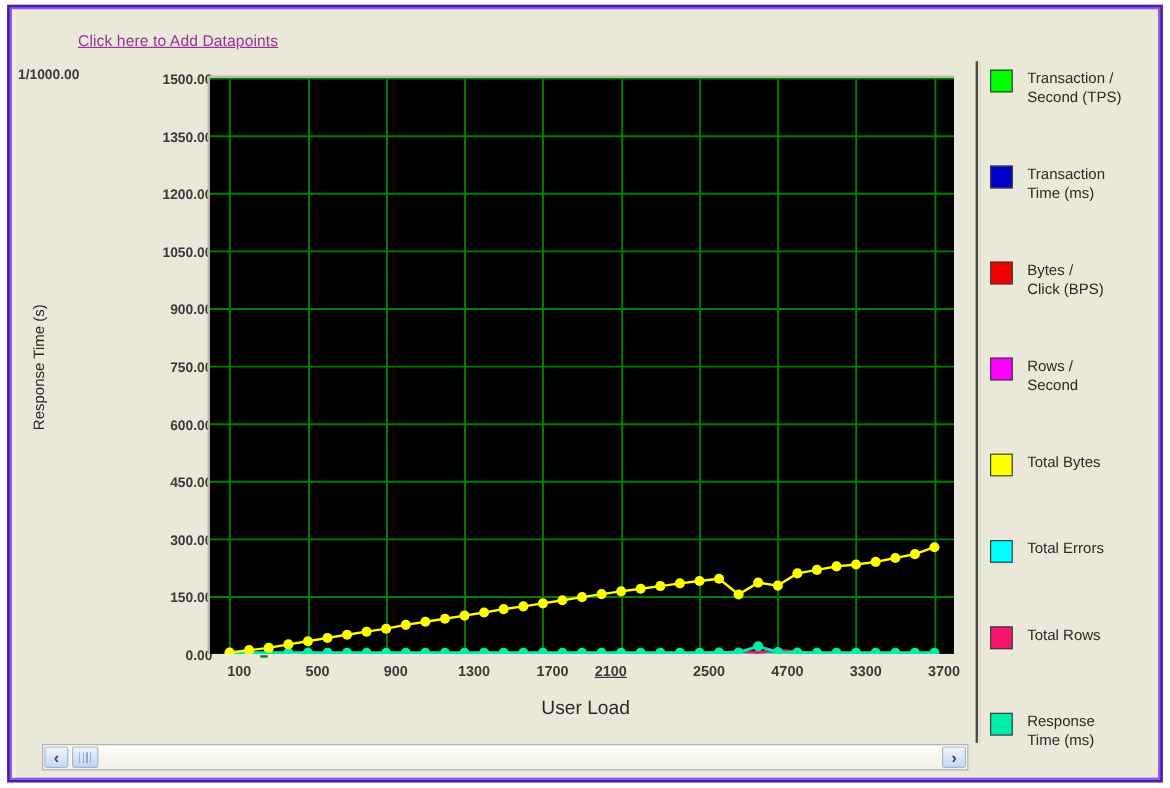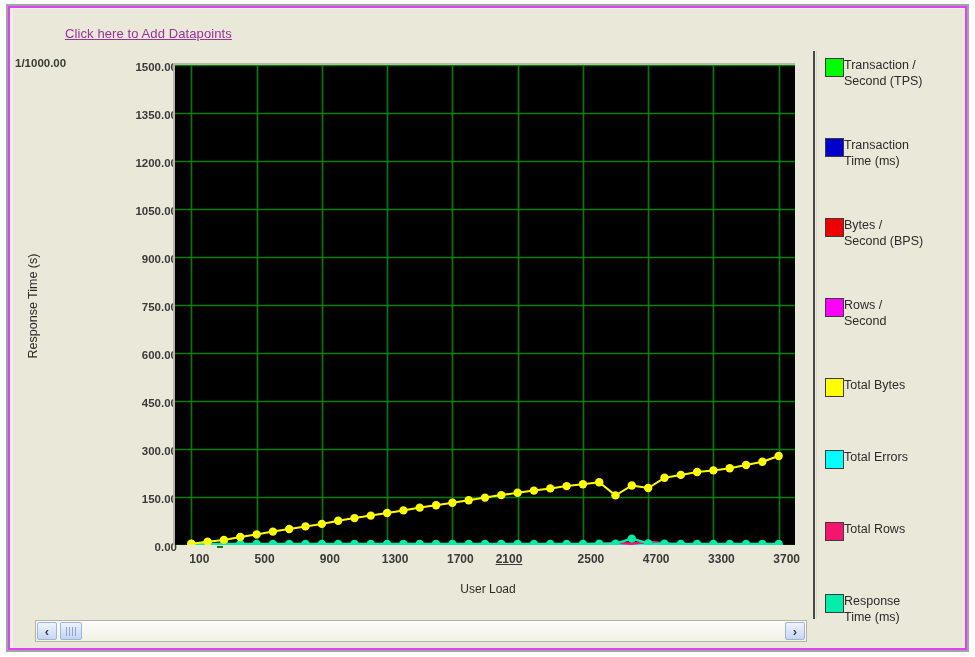--- a/index.html
+++ b/index.html
@@ -14,22 +14,22 @@
   #app {
     position: relative;
     width: 975px; height: 657px;
     background: #ffffff;
   }
   
   .outer-frame {
     position: absolute;
     left: 6px; top: 4px;
     width: 963px; height: 648px;
-    border: 2px solid #a3a3a3;
-    background: #d946ef;
+    border: 2px solid #4c1d95;
+    background: #8b5cf6;
   }
   
   .panel {
     position: absolute;
     left: 2px; top: 2px;
     right: 2px; bottom: 2px;
     background: #eae8d8;
     border-left: 3px solid #f2f0e4;
     border-top: 1px solid #f2f0e4;
   }
@@ -127,21 +127,21 @@
     font-weight: bold;
     color: #3a3a3a;
     transform: translateX(-50%);
     white-space: nowrap;
   }
   .x-title {
     position: absolute;
     left: 160px; top: 573px;
     width: 630px;
     text-align: center;
-    font-size: 12px;
+    font-size: 16px;
     color: #2b2b2b;
   }
 
   
   .legend-divider {
     position: absolute;
     left: 800px; top: 42px;
     width: 2px; height: 568px;
     background: #4a4a44;
   }
@@ -155,21 +155,21 @@
     position: absolute;
     left: 812px; top: 44px;
     width: 150px; height: 570px;
   }
   .legend-item {
     position: absolute;
     left: 0;
     width: 150px;
     display: flex;
     align-items: flex-start;
-    gap: 0;
+    gap: 12px;
   }
   .swatch {
     flex: 0 0 auto;
     width: 19px; height: 19px;
     border: 1px solid #3c3c3c;
     margin-top: 1px;
   }
   .legend-label {
     font-size: 12.5px;
     color: #2b2b2b;
@@ -410,21 +410,21 @@
 Second (TPS)</div>
           </div>
           <div class="legend-item" style="top: 84px;">
             <div class="swatch" style="background: rgb(0, 0, 204);"></div>
             <div class="legend-label">Transaction
 Time (ms)</div>
           </div>
           <div class="legend-item" style="top: 164px;">
             <div class="swatch" style="background: rgb(238, 0, 0);"></div>
             <div class="legend-label">Bytes /
-Second (BPS)</div>
+Click (BPS)</div>
           </div>
           <div class="legend-item" style="top: 244px;">
             <div class="swatch" style="background: rgb(255, 0, 255);"></div>
             <div class="legend-label">Rows /
 Second</div>
           </div>
           <div class="legend-item" style="top: 324px;">
             <div class="swatch" style="background: rgb(255, 255, 0);"></div>
             <div class="legend-label">Total Bytes</div>
           </div>

